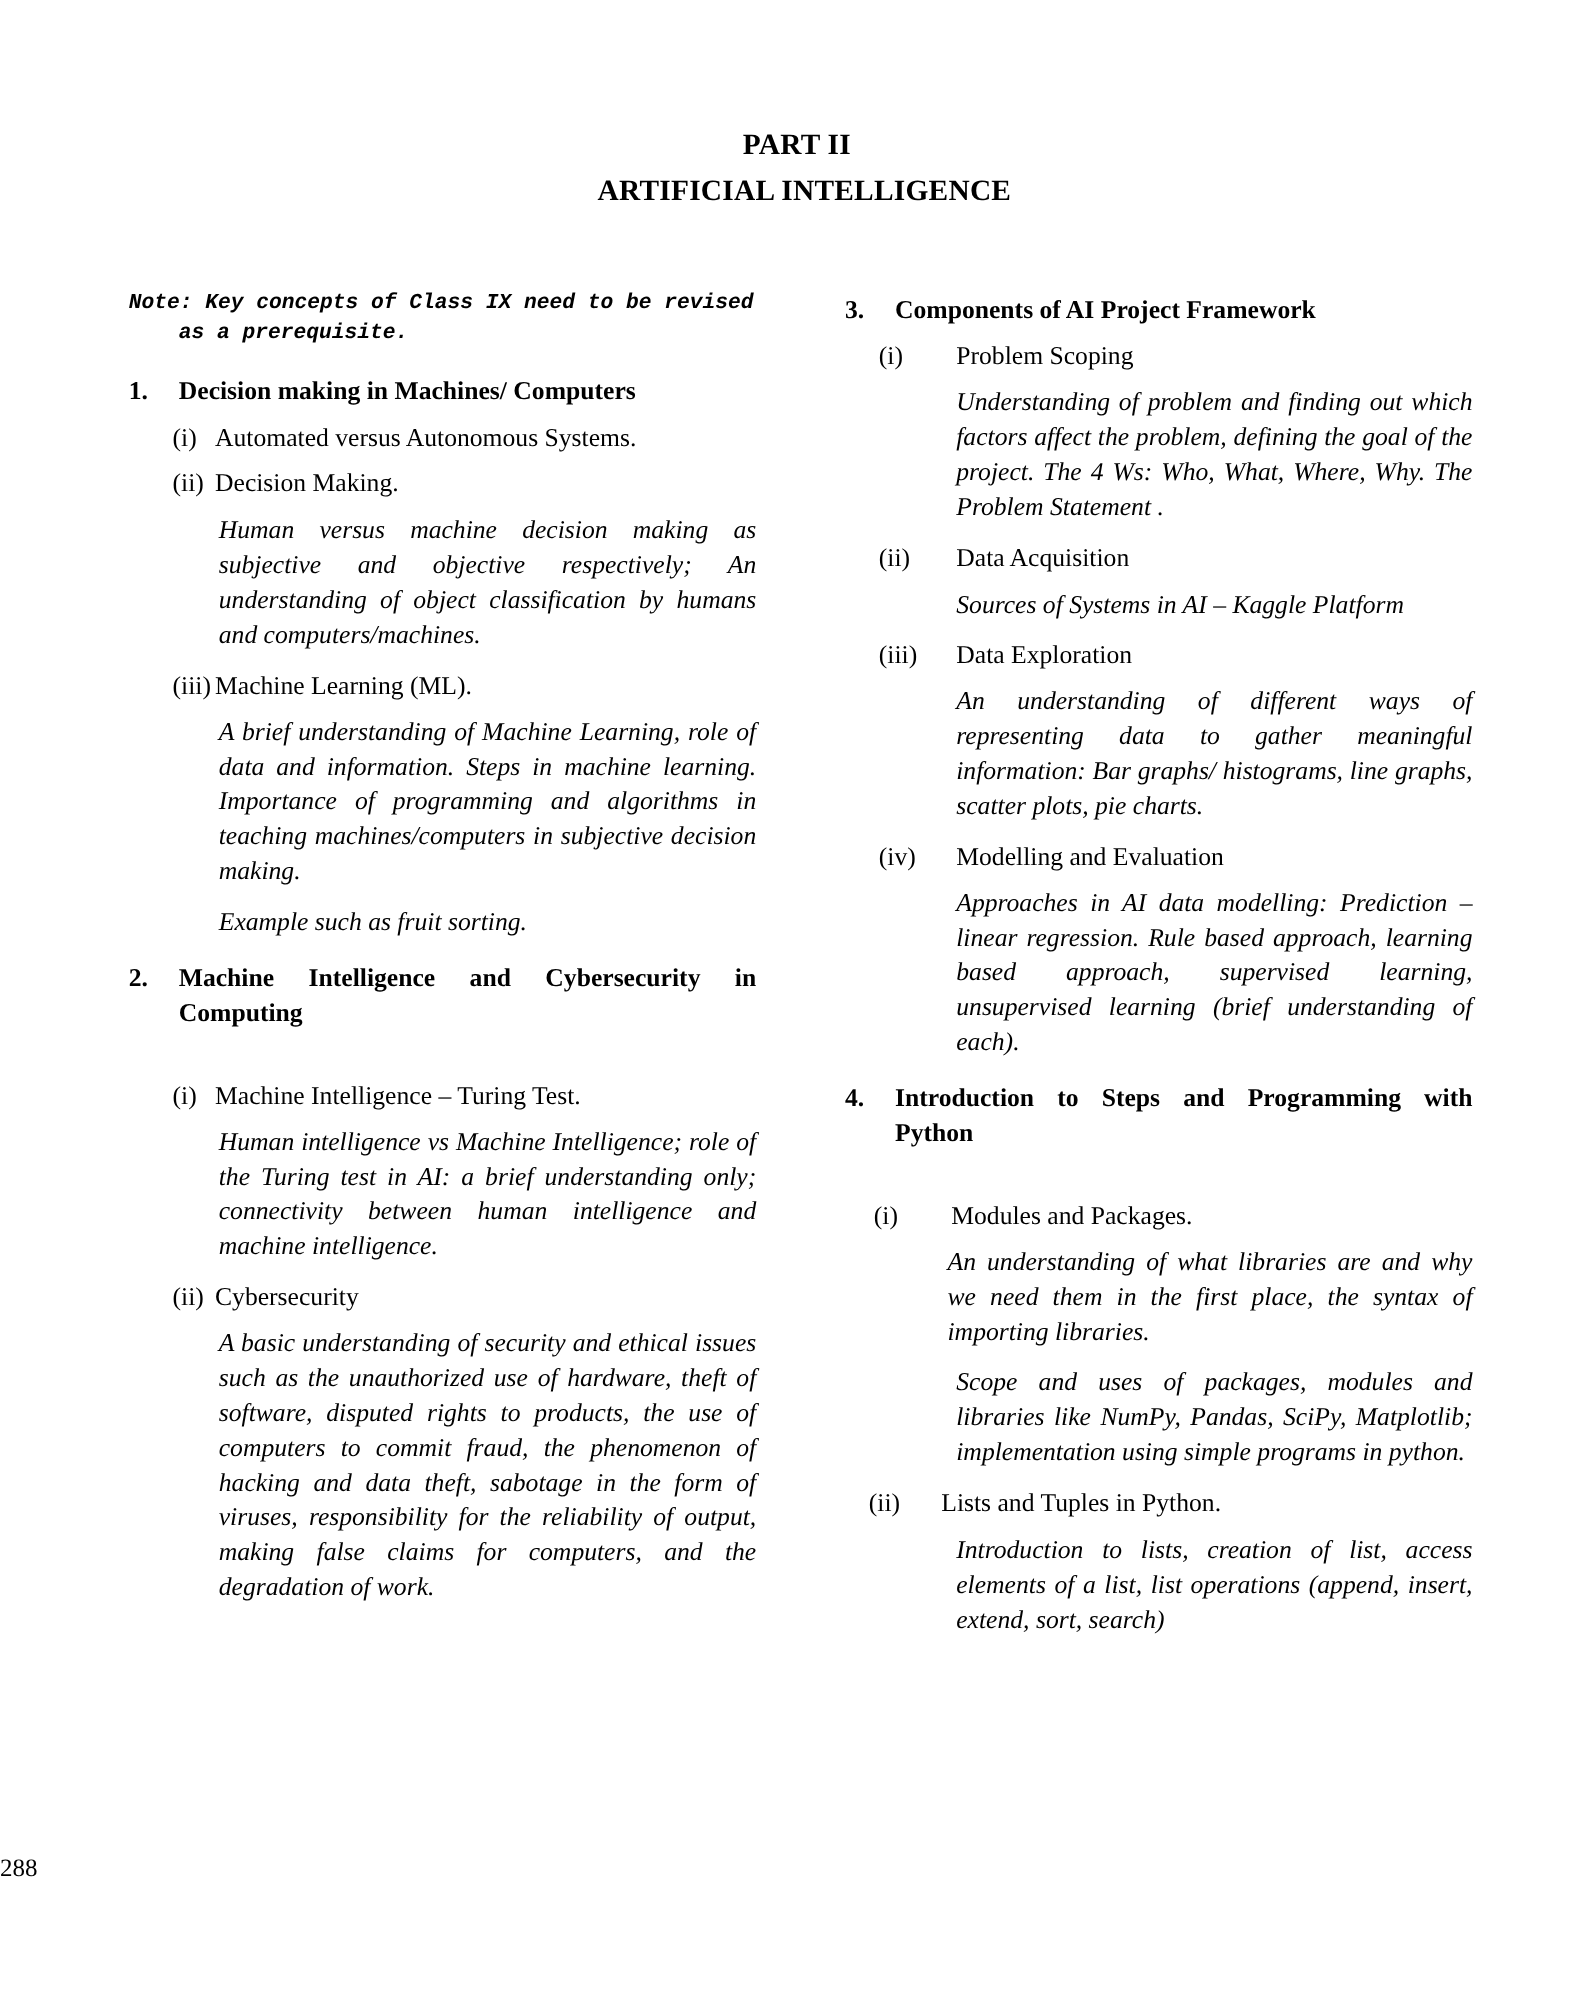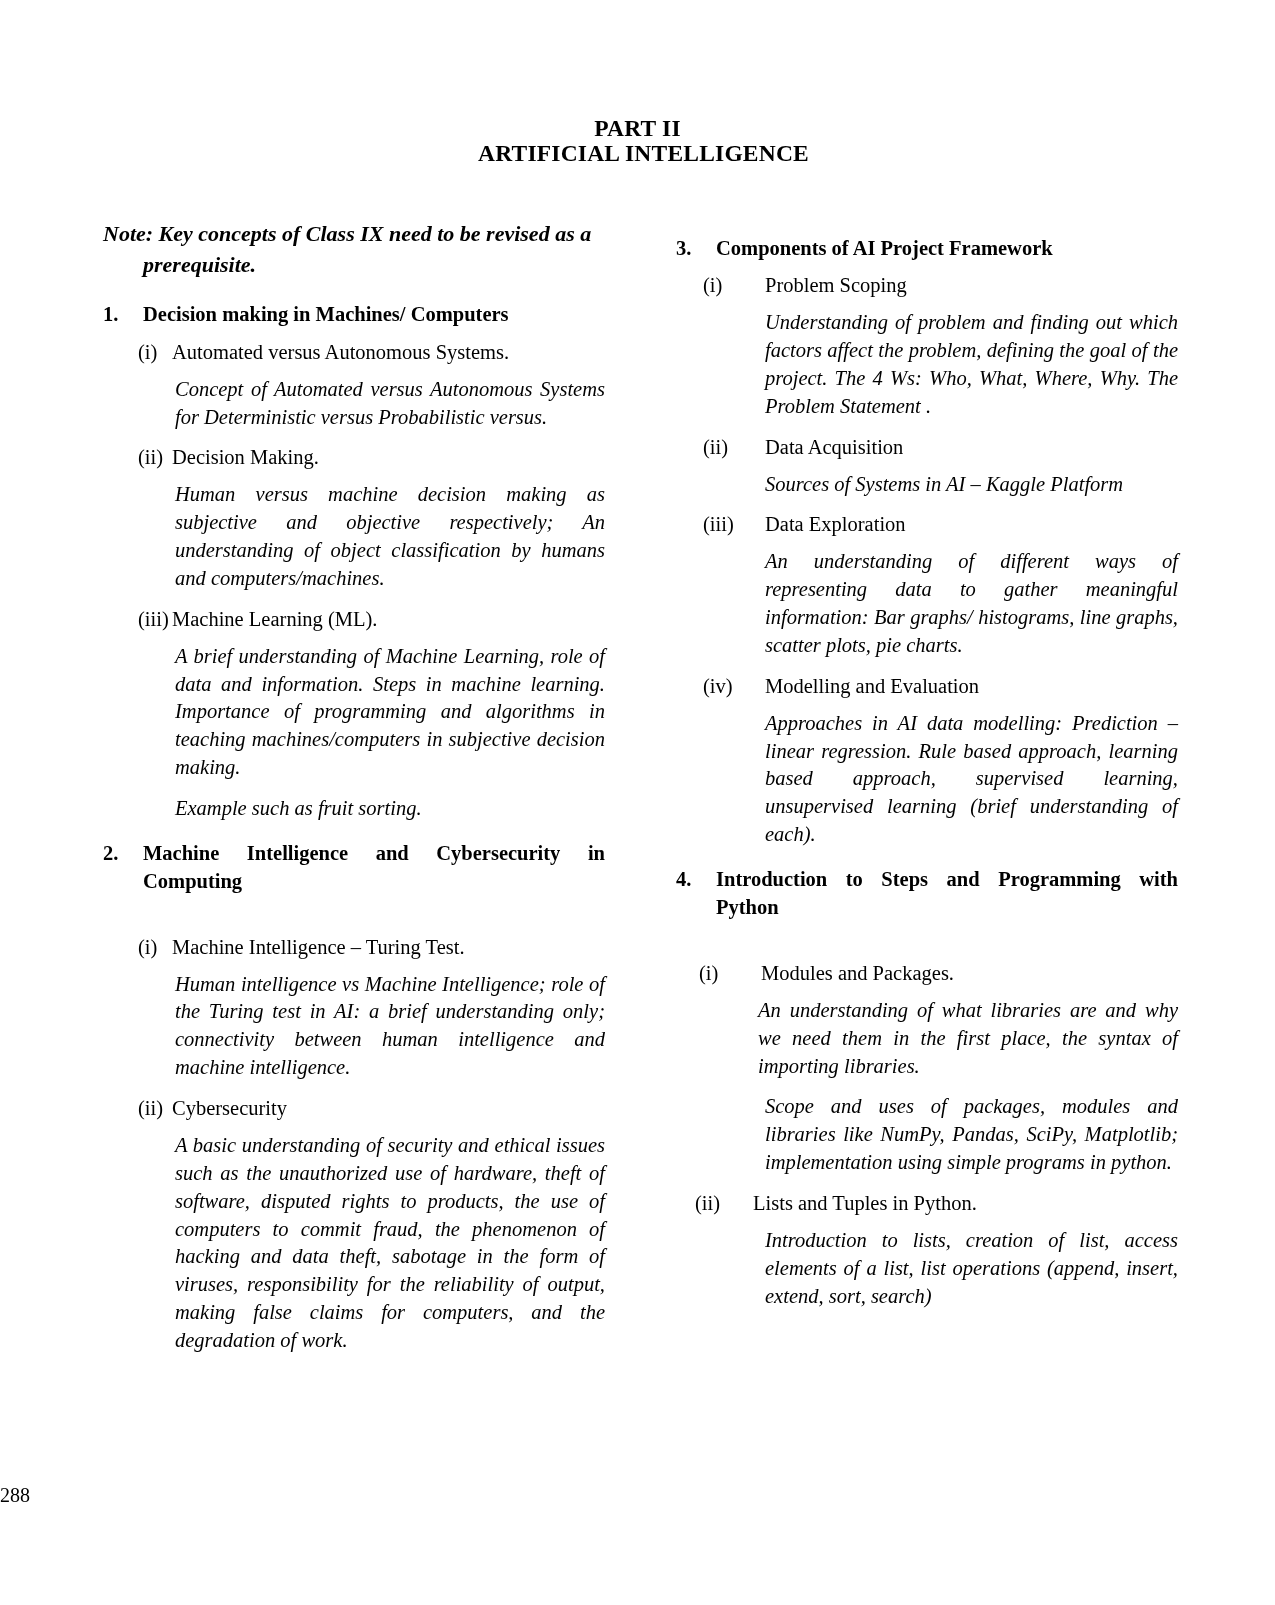--- a/index.html
+++ b/index.html
@@ -25,21 +25,20 @@
     position: absolute;
     left: 0;
     right: 0;
     text-align: center;
     font-weight: bold;
     letter-spacing: 0.2px;
   }
   #part-title {
     top: 103px;
     font-size: 23.5px;
-    margin-top: 12px;
   }
   #subject-title {
     top: 140px;
     font-size: 23.5px;
     margin-left: 12px;
   }
 
   
   .columns {
     position: absolute;
@@ -52,25 +51,26 @@
   }
   .col {
     width: 505px;
     flex: 0 0 505px;
   }
 
   
   .note {
     font-weight: bold;
     font-style: italic;
-    font-size: 22px;
+    font-size: 17px;
     line-height: 1.42;
-    margin: 0 0 20px 3px;
+    margin: 13px 0 20px 3px;
     padding-left: 40px;
     text-indent: -40px;
+    font-family: Liberation Mono, monospace;
   }
 
   
   .section {
     margin: 0 0 6px 0;
   }
   .section-head {
     position: relative;
     font-weight: bold;
     font-size: 20.5px;
@@ -162,21 +162,20 @@
 
     <div class="col col-left" id="col-left">
       <p class="note">Note: Key concepts of Class IX need to be revised as a prerequisite.</p>
     <div class="section">
           <div class="section-head">
             <span class="num">1.</span>
             <span class="htext">Decision making in Machines/ Computers</span>
           </div>
           <div class="subitem">
             <div class="sub-title"><span class="rnum">(i)</span><span>Automated versus Autonomous Systems.</span></div>
-            <p class="desc">Concept of Automated versus Autonomous Systems for Deterministic versus Probabilistic versus.</p>
           </div>
           <div class="subitem">
             <div class="sub-title"><span class="rnum">(ii)</span><span>Decision Making.</span></div>
             <p class="desc">Human versus machine decision making as subjective and objective respectively; An understanding of object classification by humans and computers/machines.</p>
           </div>
           <div class="subitem">
             <div class="sub-title"><span class="rnum">(iii)</span><span>Machine Learning (ML).</span></div>
             <p class="desc">A brief understanding of Machine Learning, role of data and information. Steps in machine learning. Importance of programming and algorithms in teaching machines/computers in subjective decision making.</p>
             <p class="desc">Example such as fruit sorting.</p>
           </div>

